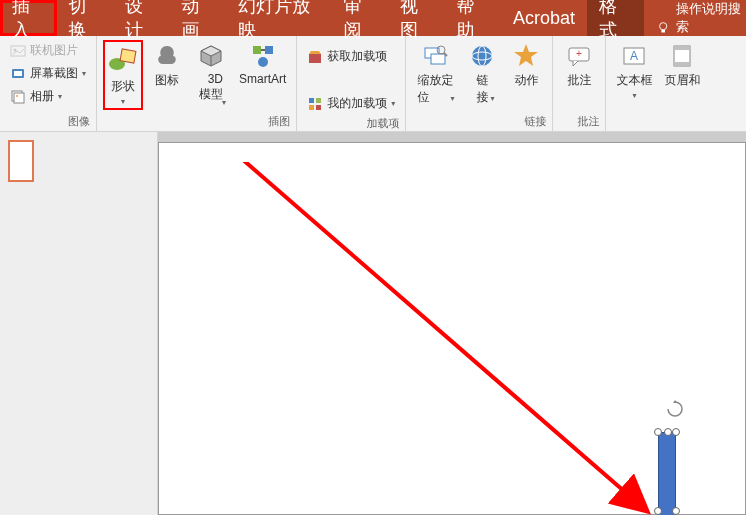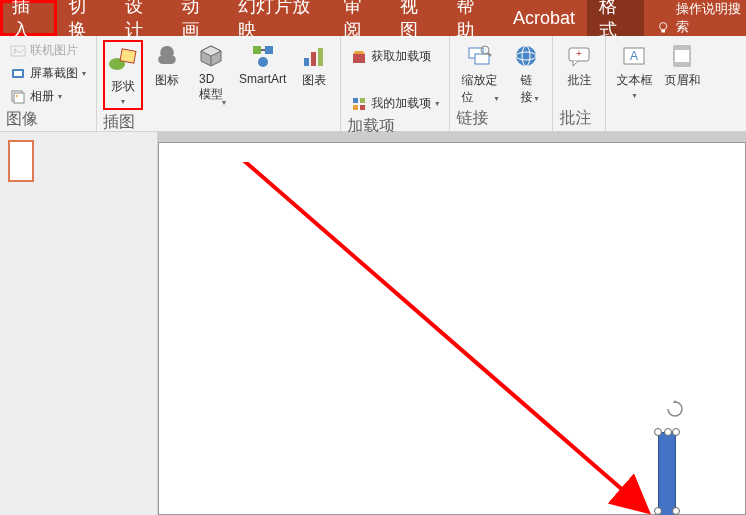--- a/index.html
+++ b/index.html
@@ -8,21 +8,21 @@
 .tabs { display: flex; background: #b7472a; height: 36px; align-items: stretch; color: #fff; }
 .tab { padding: 0 12px; display: flex; align-items: center; font-size: 18px; cursor: pointer; }
 .tab.highlighted { border: 3px solid red; padding: 0 9px; }
 .tab.format { background: #88331c; font-family: Liberation Serif, serif; }
 .search-area { display: flex; align-items: flex-end; margin-left: 12px; }
 .bulb-icon { width: 16px; height: 16px; }
 
 .ribbon { display: flex; background: #f3f3f3; height: 96px; border-bottom: 1px solid #d4d4d4; }
 .group { display: flex; flex-direction: column; border-right: 1px solid #d4d4d4; padding: 4px 6px 0 6px; }
 .group-body { flex: 1; display: flex; align-items: flex-start; gap: 4px; }
-.group-label { text-align: left; font-size: 16px; color: #666; padding: 2px 0; }
+.group-label { text-align: right; font-size: 11px; color: #666; padding: 2px 0; }
 
 .vstack { display: flex; flex-direction: column; gap: 2px; }
 .small-btn { display: flex; align-items: center; gap: 4px; font-size: 12px; color: #333; padding: 2px 4px; cursor: pointer; white-space: nowrap; }
 .small-btn.disabled { color: #aaa; }
 .small-icon { width: 16px; height: 16px; flex-shrink: 0; }
 .dropdown-arrow { font-size: 8px; color: #666; }
 
 .large-btn { display: flex; flex-direction: column; align-items: center; gap: 2px; padding: 2px 4px; cursor: pointer; font-size: 12px; color: #333; min-width: 40px; }
 .large-btn.red-border { border: 2px solid red; padding: 2px; }
 .large-icon { width: 32px; height: 32px; }
@@ -117,43 +117,35 @@
           <div>图标</div>
           <div style="height:14px"></div>
         </div>
       </div>
       <div class="large-btn">
         <svg class="large-icon-sm" viewBox="0 0 28 28">
             <path d="M14 4 L24 9 L24 19 L14 24 L4 19 L4 9 Z" fill="#b0b0b0" stroke="#666"></path>
             <path d="M14 4 L24 9 L14 14 L4 9 Z" fill="#e0e0e0" stroke="#666"></path>
             <path d="M14 14 L14 24" stroke="#666"></path>
           </svg>
-        <div style="text-align:left">
+        <div style="text-align:right">
           <div>3D</div>
           <div>模型</div>
         </div>
         <span class="dropdown-arrow" style="position:absolute;margin-top:56px;margin-left:26px">▾</span>
       </div>
       <div class="large-btn">
         <svg class="large-icon-sm" viewBox="0 0 28 28">
             <rect x="4" y="4" width="8" height="8" fill="#7cb342"></rect>
             <rect x="16" y="4" width="8" height="8" fill="#4a86c5"></rect>
             <path d="M12 8 L16 8" stroke="#666" stroke-width="2"></path>
             <circle cx="14" cy="20" r="5" fill="#4a86c5"></circle>
           </svg>
         <span>SmartArt</span>
       </div>
-      <div class="large-btn">
-        <svg class="large-icon-sm" viewBox="0 0 28 28">
-            <rect x="4" y="16" width="5" height="8" fill="#4a86c5"></rect>
-            <rect x="11" y="10" width="5" height="14" fill="#c0504d"></rect>
-            <rect x="18" y="6" width="5" height="18" fill="#9bbb59"></rect>
-          </svg>
-        <span>图表</span>
-      </div>
     </div>
     <div class="group-label">插图</div>
   </div>
 
   <div class="group">
     <div class="group-body">
       <div class="vstack" style="padding-top:6px">
         <div class="small-btn">
           <svg class="small-icon" viewBox="0 0 16 16">
               <rect x="2" y="5" width="12" height="9" fill="#c0504d"></rect>
@@ -195,20 +187,26 @@
         <svg class="large-icon-sm" viewBox="0 0 28 28">
             <circle cx="14" cy="14" r="10" fill="#4a86c5"></circle>
             <ellipse cx="14" cy="14" rx="10" ry="4" fill="none" stroke="#fff"></ellipse>
             <ellipse cx="14" cy="14" rx="4" ry="10" fill="none" stroke="#fff"></ellipse>
           </svg>
         <div style="text-align:center">
           <div>链</div>
           <div>接</div>
         </div>
         <span class="dropdown-arrow" style="margin-top:-14px;margin-left:20px">▾</span>
+      </div>
+      <div class="large-btn">
+        <svg class="large-icon-sm" viewBox="0 0 28 28">
+            <polygon points="14,2 17,10 26,10 19,15 21,24 14,19 7,24 9,15 2,10 11,10" fill="#e8a33d"></polygon>
+          </svg>
+        <span>动作</span>
       </div>
     </div>
     <div class="group-label">链接</div>
   </div>
 
   <div class="group">
     <div class="group-body">
       <div class="large-btn">
         <svg class="large-icon-sm" viewBox="0 0 28 28">
             <rect x="4" y="6" width="20" height="13" fill="#fff" stroke="#888" rx="2"></rect>

